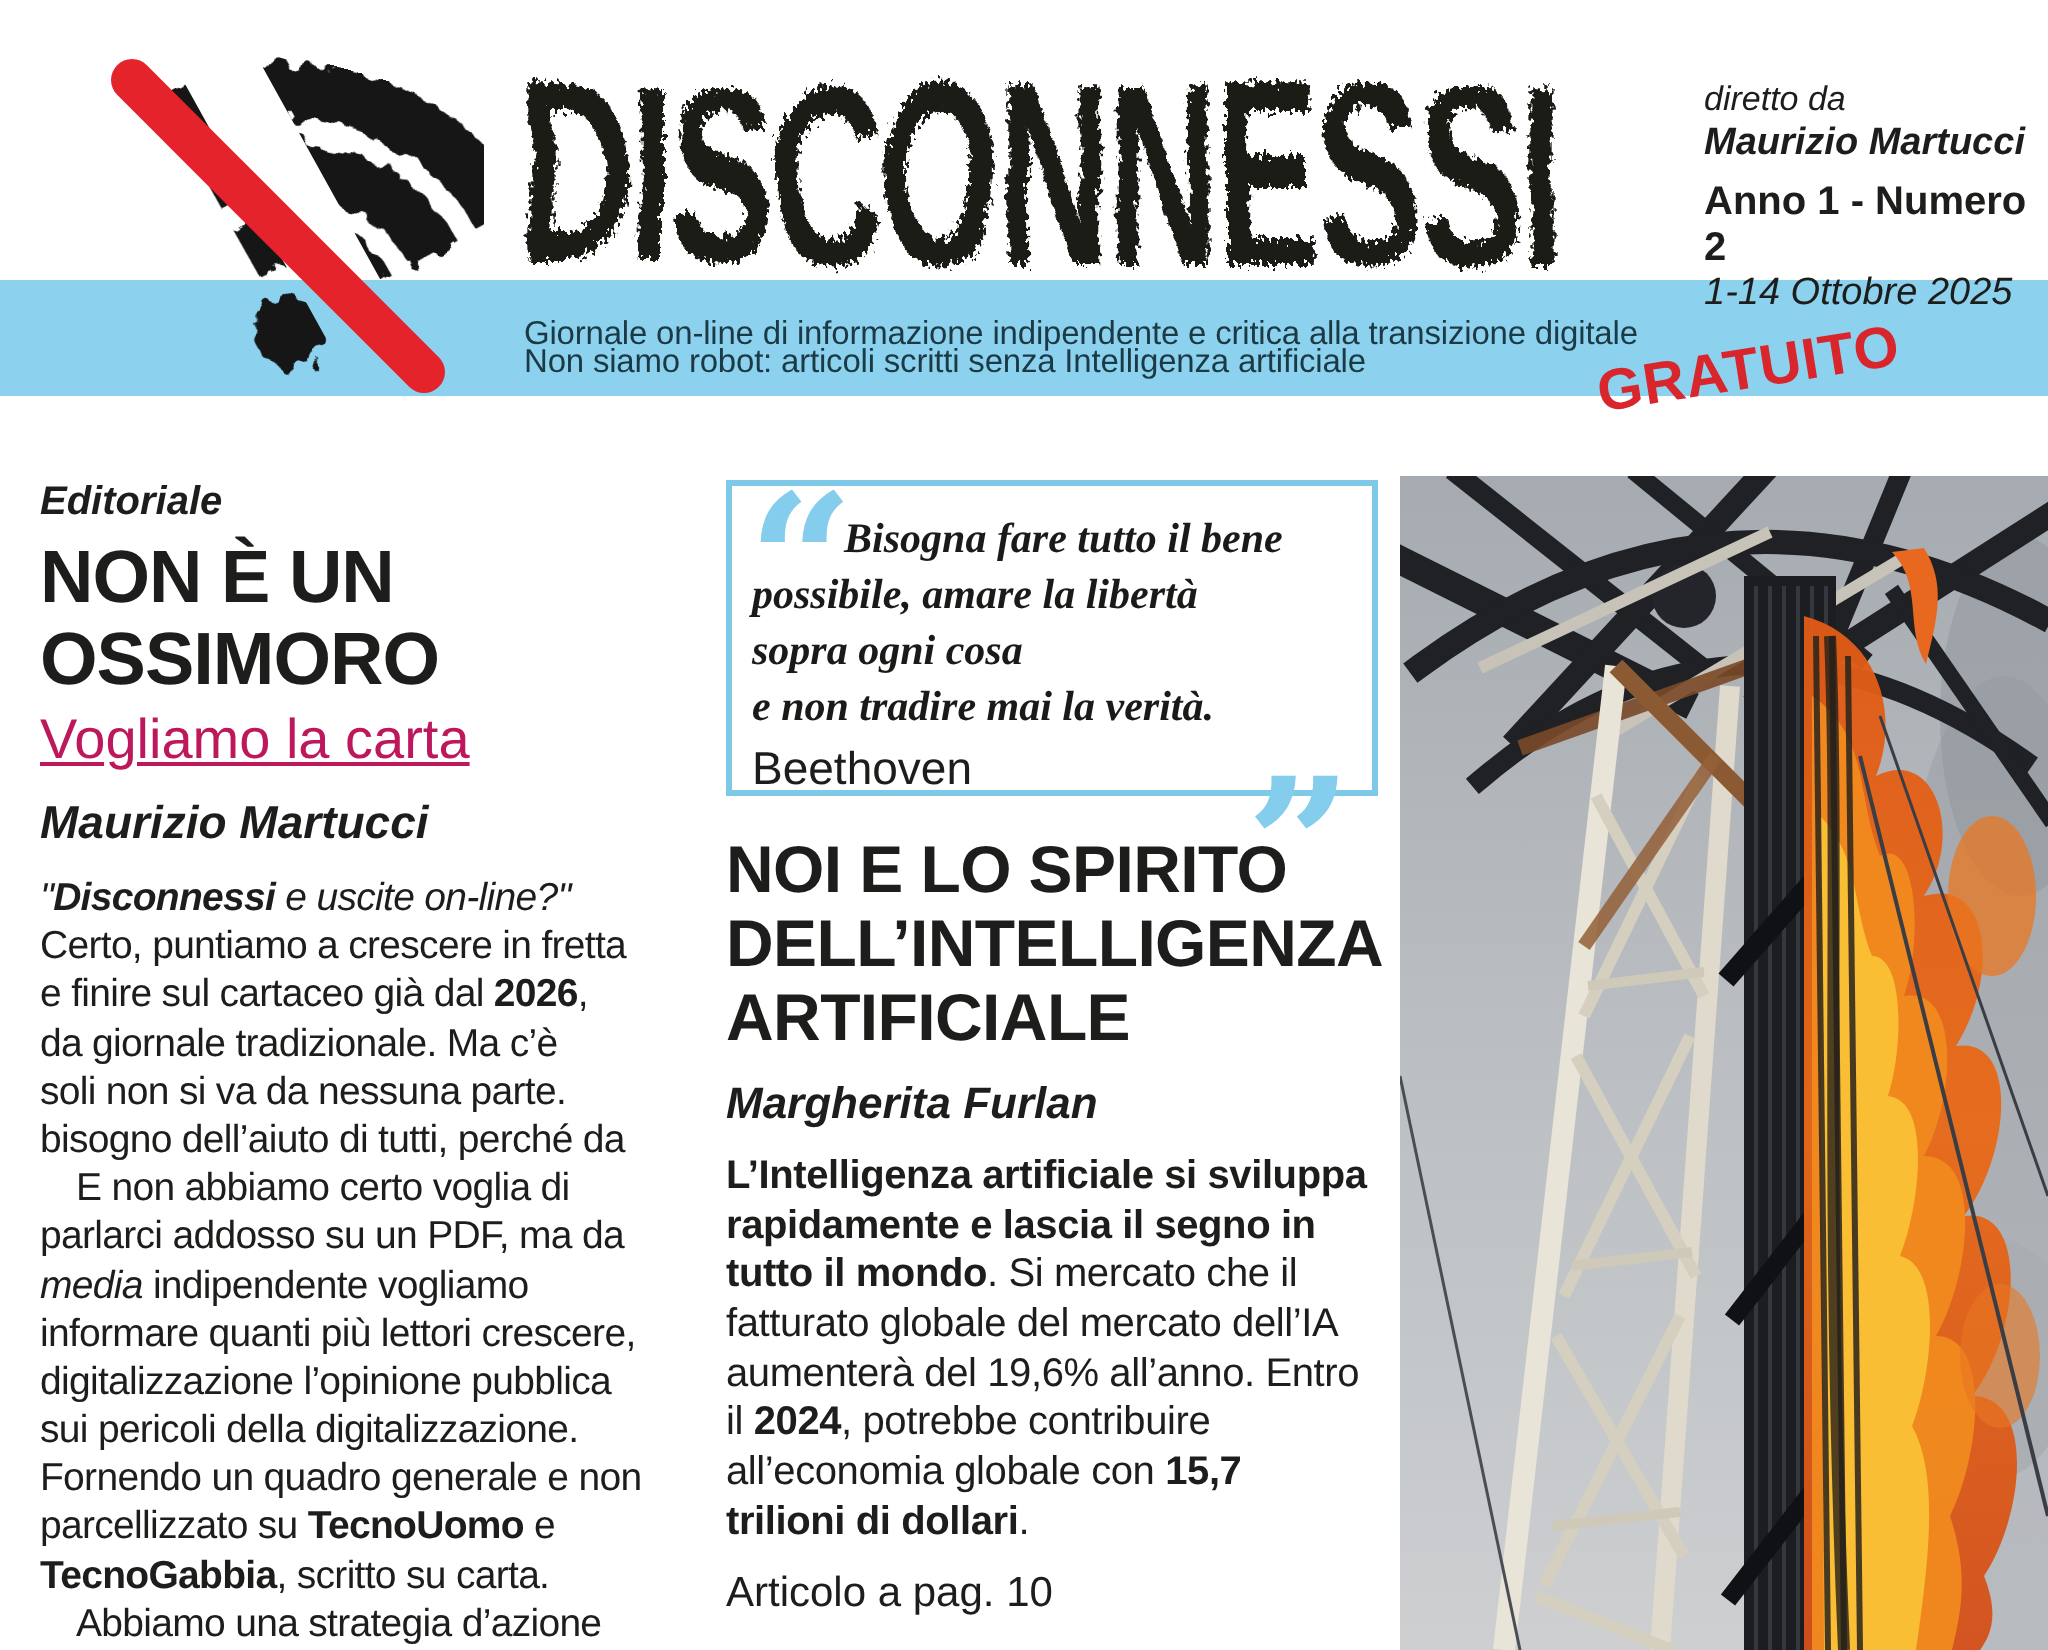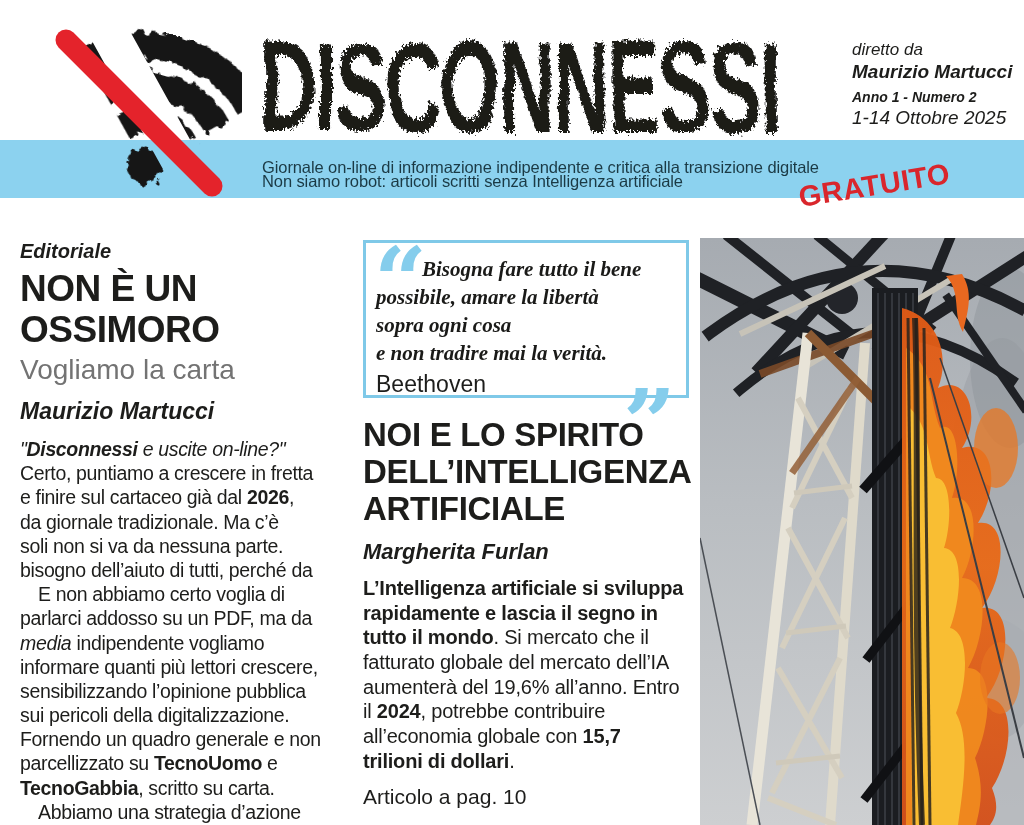--- a/index.html
+++ b/index.html
@@ -12,30 +12,30 @@
   
   .band{position:absolute;left:0;top:140px;width:1024px;height:58px;background:#8cd2ef;z-index:1;}
   .band .tagline{position:absolute;left:262px;font-size:16.5px;letter-spacing:-0.1px;color:#1b3a45;white-space:nowrap;}
   .band .tl1{top:18px;}
   .band .tl2{top:32px;}
   .logo{position:absolute;left:36px;top:26px;width:206px;height:192px;z-index:3;}
   .title-svg{position:absolute;left:258px;top:34px;width:548px;height:112px;z-index:2;}
   .mast-right{position:absolute;left:852px;top:40px;z-index:2;line-height:1.12;}
   .dir-label{font-style:italic;font-size:17px;margin-bottom:2px;}
   .dir-name{font-style:italic;font-weight:700;font-size:19px;margin-bottom:8px;}
-  .issue{font-style:italic;font-weight:700;font-size:14px;margin-bottom:1px;}
+  .issue{font-weight:700;font-size:20px;margin-bottom:1px;}
   .daterange{font-style:italic;font-size:19px;}
   .gratuito{position:absolute;left:799px;top:181px;z-index:4;font-weight:700;font-size:29px;
             letter-spacing:0.5px;color:#d9262c;transform:rotate(-9deg);transform-origin:left center;white-space:nowrap;}
 
   
   .col-left{position:absolute;left:20px;top:240px;width:302px;}
   .kicker{font-weight:700;font-style:italic;font-size:20px;height:26px;}
   .ed-title .tline{font-size:37px;font-weight:700;height:41px;letter-spacing:-0.5px;}
-  .ed-sub{font-size:28px;height:38px;margin-top:4px;color:#737373;}
+  .ed-sub{font-size:28px;height:38px;margin-top:4px;color:#be185d;text-decoration:underline;}
   .ed-author{font-weight:700;font-style:italic;font-size:23px;height:32px;margin-top:6px;}
   .ed-body{margin-top:8px;}
   .ed-body .tline{font-size:19.5px;letter-spacing:-0.35px;height:24.2px;}
   .ed-body .tline.ind{padding-left:18px;}
 
   
   .col-mid{position:absolute;left:363px;top:240px;width:326px;}
   .quote-box{position:relative;box-sizing:border-box;width:326px;height:158px;border:3px solid #7fc9e8;
              background:#fff;padding:12px 8px 0 10px;}
   .oq,.cq{position:absolute;font-family:"DejaVu Serif",serif;font-weight:700;color:#85cdec;
@@ -121,21 +121,21 @@
         <div class="tline"><span class="i">"</span><span class="b i">Disconnessi</span><span class="i"> e uscite on-line?"</span></div>
         <div class="tline"><span>Certo, puntiamo a crescere in fretta</span></div>
         <div class="tline"><span>e finire sul cartaceo già dal </span><span class="b">2026</span><span>,</span></div>
         <div class="tline"><span>da giornale tradizionale. Ma c’è</span></div>
         <div class="tline"><span>soli non si va da nessuna parte.</span></div>
         <div class="tline"><span>bisogno dell’aiuto di tutti, perché da</span></div>
         <div class="tline ind"><span>E non abbiamo certo voglia di</span></div>
         <div class="tline"><span>parlarci addosso su un PDF, ma da</span></div>
         <div class="tline"><span class="i">media</span><span> indipendente vogliamo</span></div>
         <div class="tline"><span>informare quanti più lettori crescere,</span></div>
-        <div class="tline"><span>sensibilizzando l’opinione pubblica</span></div>
+        <div class="tline"><span>digitalizzazione l’opinione pubblica</span></div>
         <div class="tline"><span>sui pericoli della digitalizzazione.</span></div>
         <div class="tline"><span>Fornendo un quadro generale e non</span></div>
         <div class="tline"><span>parcellizzato su </span><span class="b">TecnoUomo</span><span> e</span></div>
         <div class="tline"><span class="b">TecnoGabbia</span><span>, scritto su carta.</span></div>
         <div class="tline ind"><span>Abbiamo una strategia d’azione</span></div>
       </div>
   </section>
 
   <section class="col-mid">
     <div class="quote-box">

